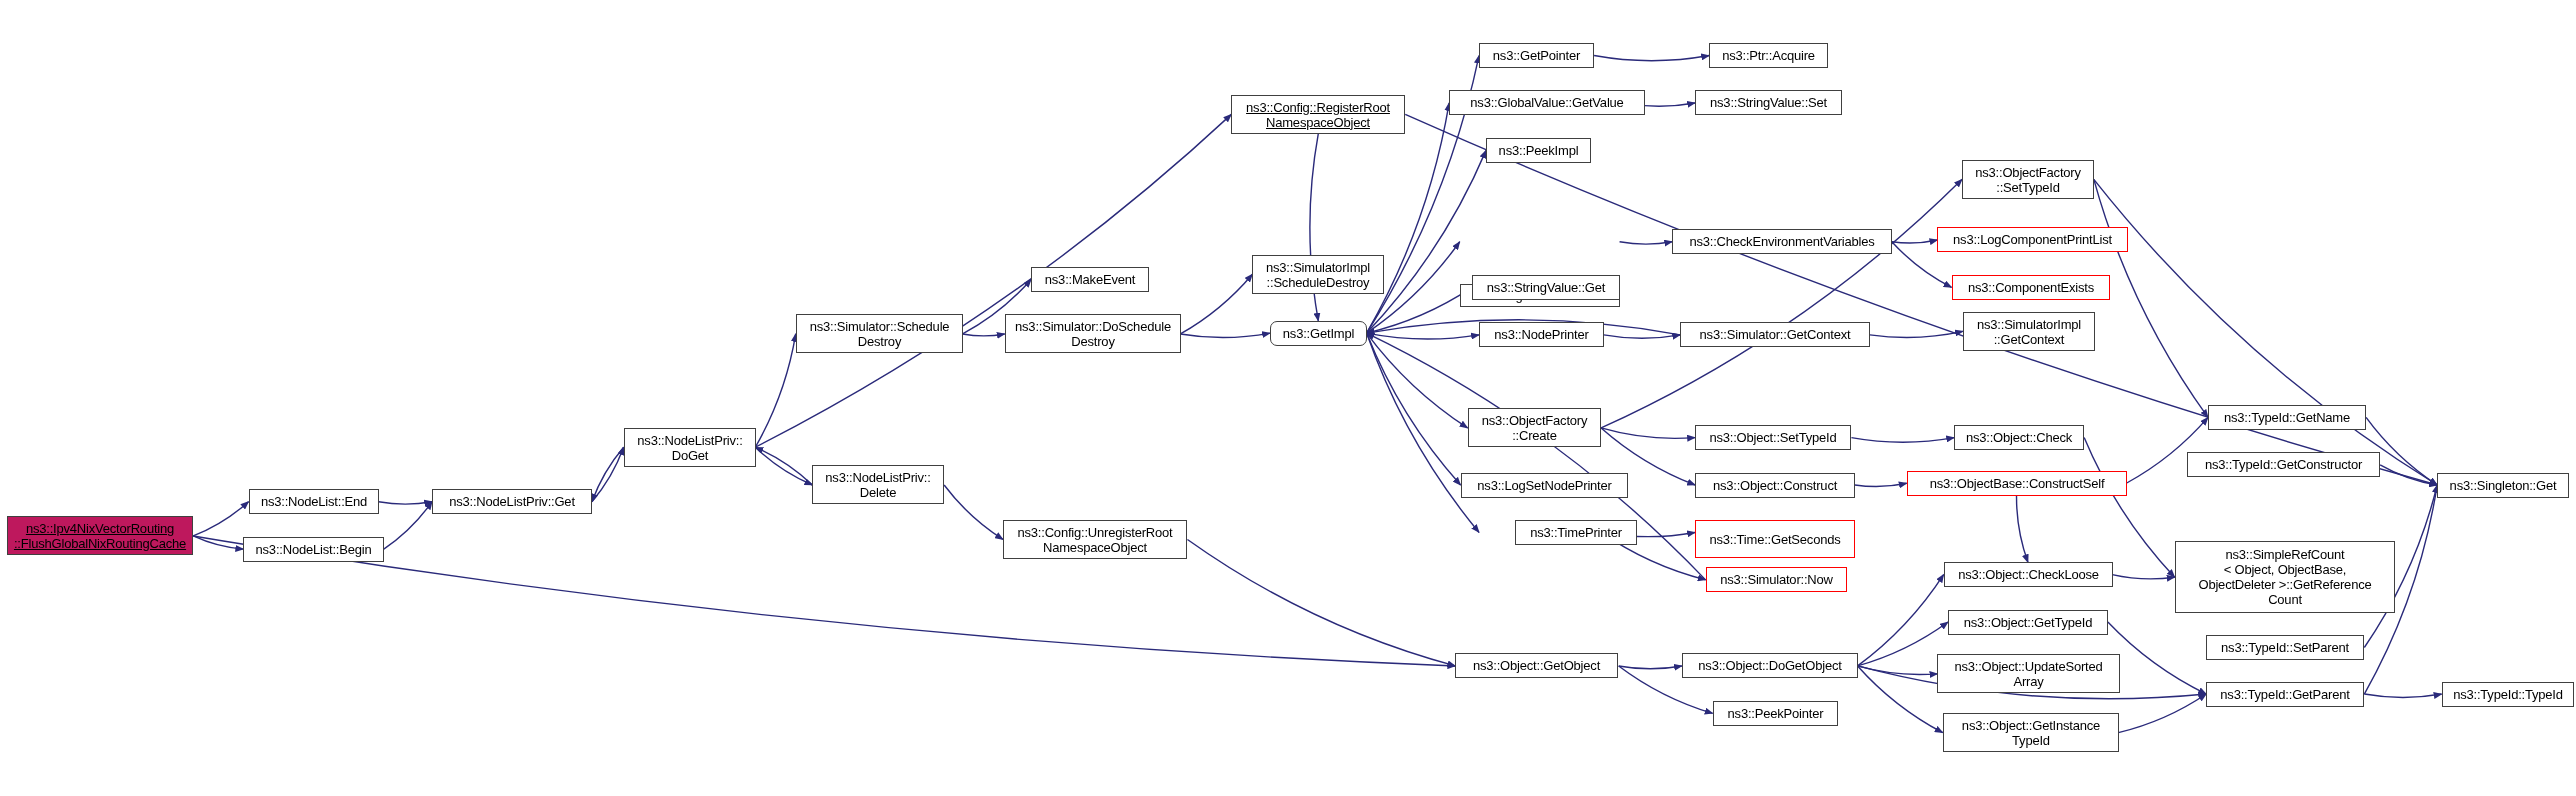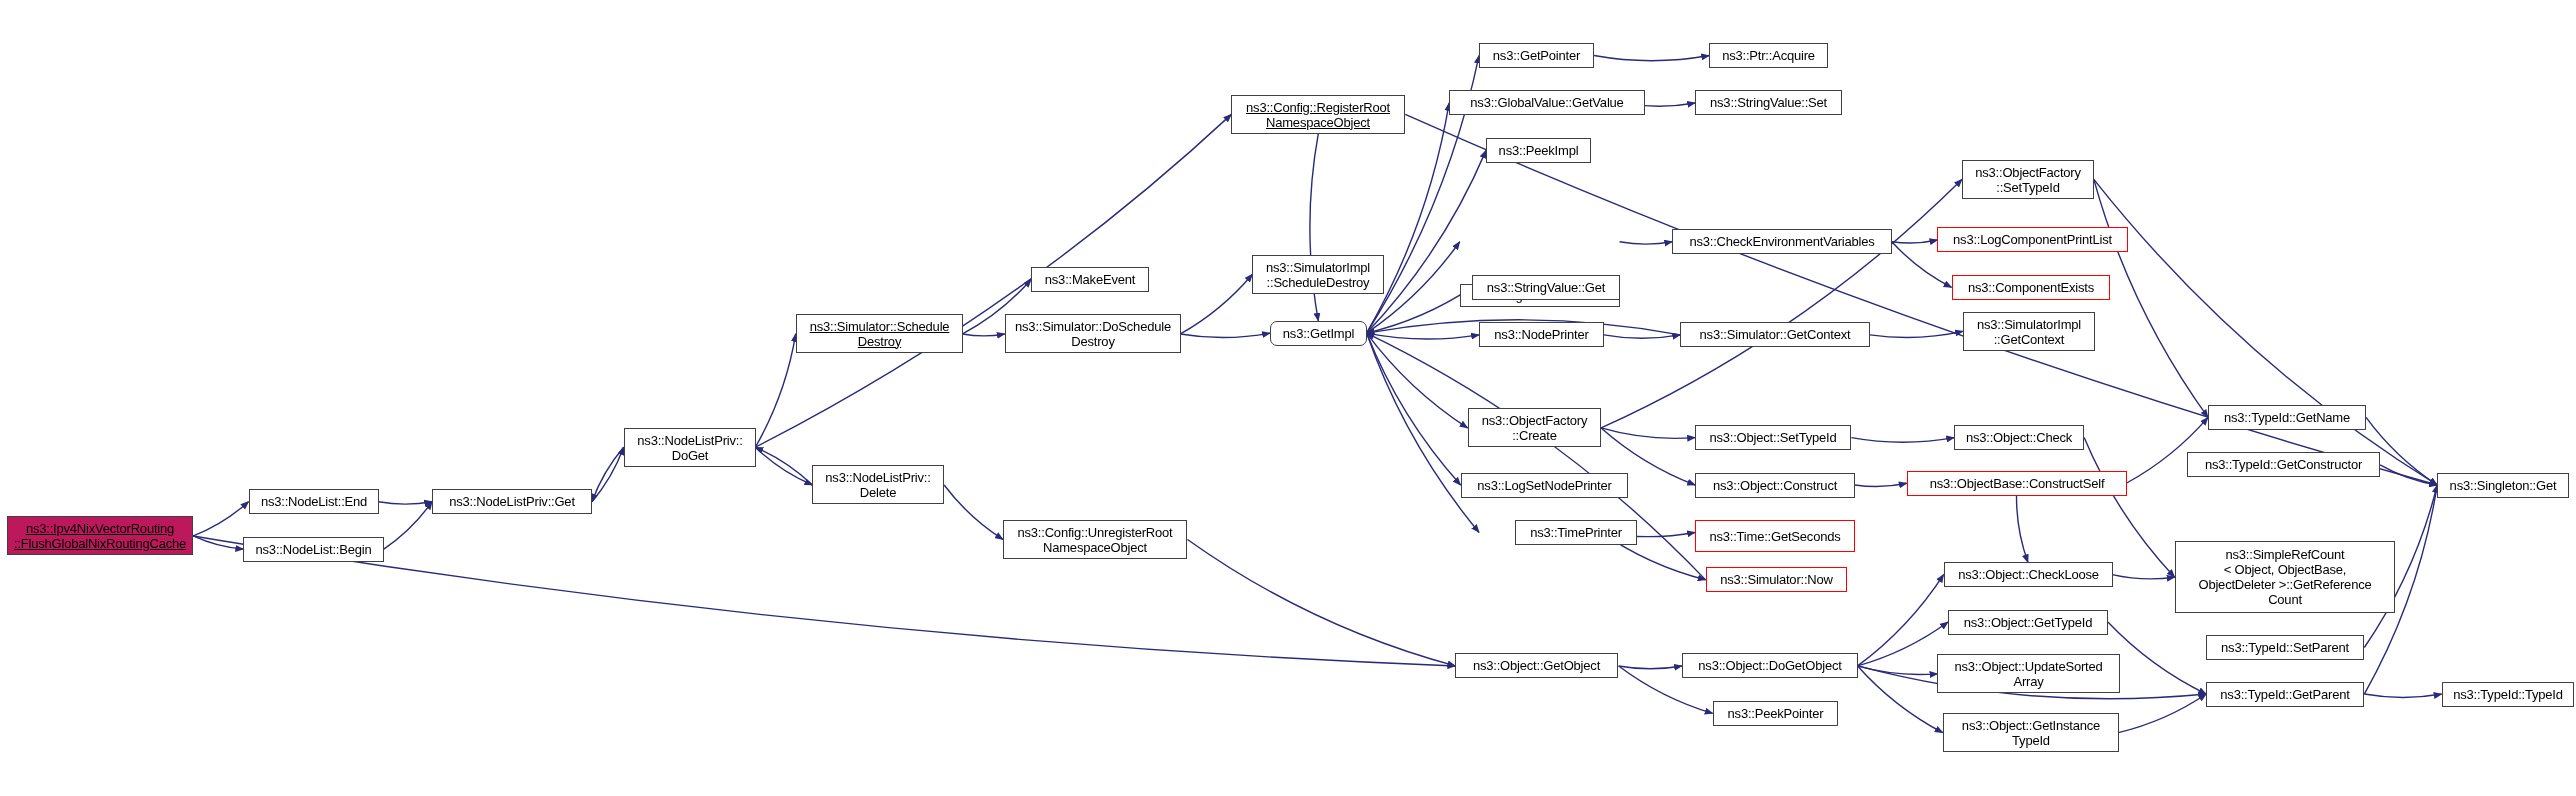--- a/index.html
+++ b/index.html
@@ -93,21 +93,21 @@
   <div id="node-layer">
       <div class="node root" style="left: 7px; top: 516px; width: 186px; height: 39px;"><span>ns3::Ipv4NixVectorRouting
 ::FlushGlobalNixRoutingCache</span></div>
       <div class="node" style="left: 249px; top: 489px; width: 130px; height: 24.6px;"><span>ns3::NodeList::End</span></div>
       <div class="node" style="left: 243px; top: 537px; width: 141px; height: 24.6px;"><span>ns3::NodeList::Begin</span></div>
       <div class="node" style="left: 432px; top: 489px; width: 160px; height: 24.6px;"><span>ns3::NodeListPriv::Get</span></div>
       <div class="node" style="left: 624px; top: 428px; width: 132px; height: 39px;"><span>ns3::NodeListPriv::
 DoGet</span></div>
       <div class="node" style="left: 812px; top: 465px; width: 132px; height: 39px;"><span>ns3::NodeListPriv::
 Delete</span></div>
-      <div class="node" style="left: 796px; top: 314px; width: 167px; height: 39px; text-decoration: underline;"><span>ns3::Simulator::Schedule
+      <div class="node" style="left: 796px; top: 314px; width: 167px; height: 39px;"><span>ns3::Simulator::Schedule
 Destroy</span></div>
       <div class="node" style="left: 1005px; top: 314px; width: 176px; height: 39px;"><span>ns3::Simulator::DoSchedule
 Destroy</span></div>
       <div class="node" style="left: 1031px; top: 267px; width: 118px; height: 24.6px;"><span>ns3::MakeEvent</span></div>
       <div class="node" style="left: 1252px; top: 255px; width: 132px; height: 39px;"><span>ns3::SimulatorImpl
 ::ScheduleDestroy</span></div>
       <div class="node" style="left: 1270px; top: 321px; width: 97px; height: 24.6px; border-radius: 7px;"><span>ns3::GetImpl</span></div>
       <div class="node" style="left: 1231px; top: 95px; width: 174px; height: 39px; text-decoration: underline;"><span>ns3::Config::RegisterRoot
 NamespaceObject</span></div>
       <div class="node" style="left: 1003px; top: 520px; width: 184px; height: 39px;"><span>ns3::Config::UnregisterRoot
@@ -129,21 +129,21 @@
       <div class="node" style="left: 1962px; top: 160px; width: 132px; height: 39px;"><span>ns3::ObjectFactory
 ::SetTypeId</span></div>
       <div class="node" style="left: 1468px; top: 408px; width: 133px; height: 39px;"><span>ns3::ObjectFactory
 ::Create</span></div>
       <div class="node" style="left: 1695px; top: 425px; width: 156px; height: 24.6px;"><span>ns3::Object::SetTypeId</span></div>
       <div class="node" style="left: 1954px; top: 425px; width: 130px; height: 24.6px;"><span>ns3::Object::Check</span></div>
       <div class="node" style="left: 1695px; top: 473px; width: 160px; height: 24.6px;"><span>ns3::Object::Construct</span></div>
       <div class="node red" style="left: 1907px; top: 471px; width: 220px; height: 24.6px;"><span>ns3::ObjectBase::ConstructSelf</span></div>
       <div class="node" style="left: 1461px; top: 473px; width: 167px; height: 24.6px;"><span>ns3::LogSetNodePrinter</span></div>
       <div class="node" style="left: 1479px; top: 520px; width: 122px; height: 24.6px; margin-left: 36px;"><span>ns3::TimePrinter</span></div>
-      <div class="node red" style="left: 1695px; top: 520px; width: 160px; height: 32px; text-align: center;"><span>ns3::Time::GetSeconds</span></div>
+      <div class="node red" style="left: 1695px; top: 520px; width: 160px; height: 38px; text-align: center;"><span>ns3::Time::GetSeconds</span></div>
       <div class="node red" style="left: 1706px; top: 567px; width: 141px; height: 24.6px;"><span>ns3::Simulator::Now</span></div>
       <div class="node" style="left: 1944px; top: 562px; width: 169px; height: 24.6px;"><span>ns3::Object::CheckLoose</span></div>
       <div class="node" style="left: 1948px; top: 610px; width: 160px; height: 24.6px;"><span>ns3::Object::GetTypeId</span></div>
       <div class="node" style="left: 1937px; top: 654px; width: 183px; height: 39px;"><span>ns3::Object::UpdateSorted
 Array</span></div>
       <div class="node" style="left: 1943px; top: 713px; width: 176px; height: 39px;"><span>ns3::Object::GetInstance
 TypeId</span></div>
       <div class="node" style="left: 1455px; top: 653px; width: 163px; height: 24.6px;"><span>ns3::Object::GetObject</span></div>
       <div class="node" style="left: 1682px; top: 653px; width: 176px; height: 24.6px;"><span>ns3::Object::DoGetObject</span></div>
       <div class="node" style="left: 1713px; top: 701px; width: 125px; height: 24.6px;"><span>ns3::PeekPointer</span></div>

